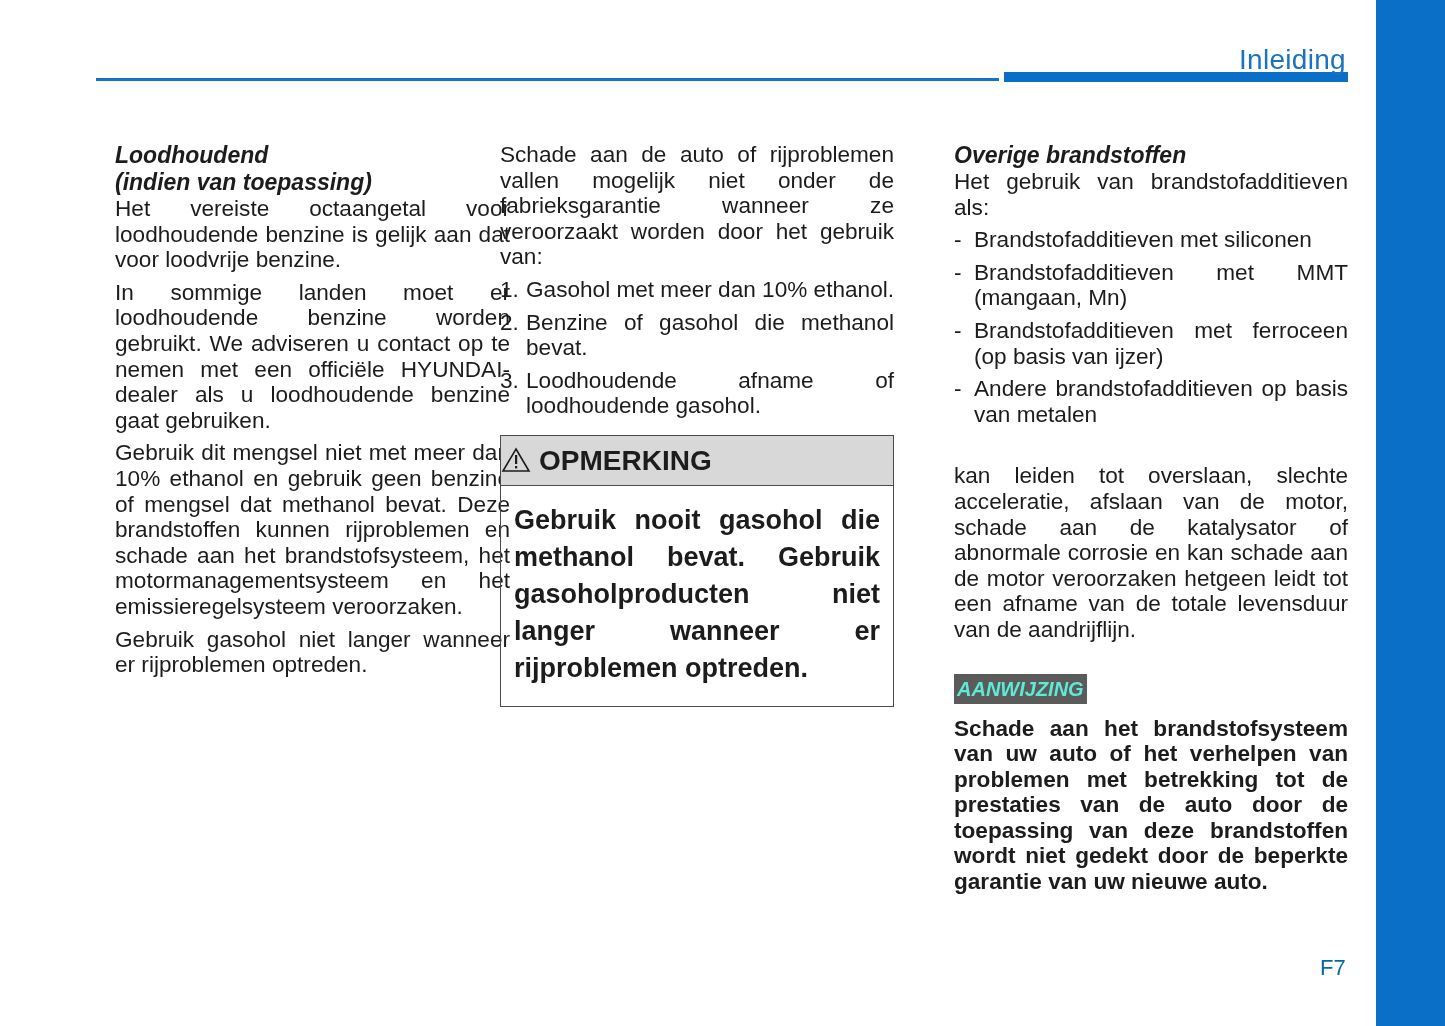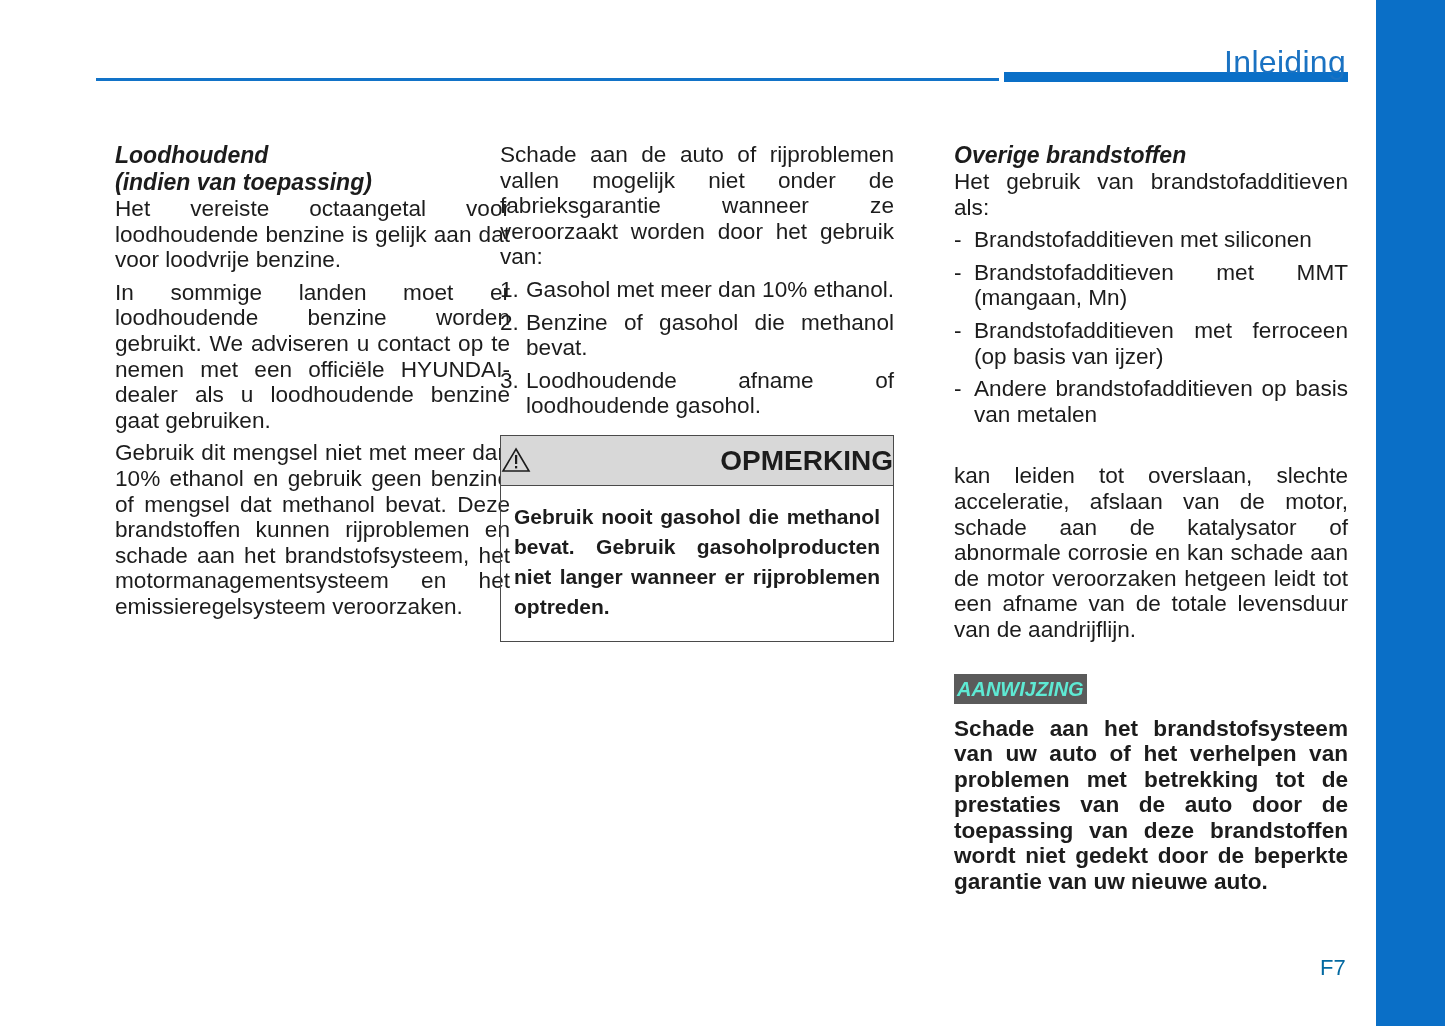--- a/index.html
+++ b/index.html
@@ -4,37 +4,37 @@
   <style>
     html, body { margin: 0; padding: 0; }
     body {
       width: 1445px; height: 1026px; position: relative; overflow: hidden;
       background: #ffffff; color: #1c1c1c;
       font-family: "Liberation Sans", sans-serif;
     }
     .side-tab { position: absolute; left: 1376px; top: 0; width: 69px; height: 1026px; background: #0a6fc7; }
     .header-thin { position: absolute; left: 96px; top: 78px; width: 903px; height: 3px; background: #1273c8; }
     .header-thick { position: absolute; left: 1004px; top: 72px; width: 344px; height: 10px; background: #0a6fc7; }
-    .section-title { position: absolute; right: 99px; top: 44px; font-size: 32px; color: #1a72c2; letter-spacing: 0.3px; }
+    .section-title { position: absolute; right: 99px; top: 44px; font-size: 28px; color: #1a72c2; letter-spacing: 0.3px; }
     .col { position: absolute; top: 142px; font-size: 22.6px; line-height: 25.6px; }
     .col p { margin: 0 0 7px 0; text-align: justify; text-align-last: left; }
     .col-left { left: 96px; width: 395px; margin-left: 19px; }
     .col-mid { left: 500px; width: 394px; }
     .col-right { left: 954px; width: 394px; }
     h3 { margin: 0; font-size: 23px; line-height: 27px; font-weight: bold; font-style: italic; }
     .gap-heading { margin-top: 34px !important; }
     ol, ul { margin: 0 0 7px 0; padding: 0; list-style: none; }
     .numitem, .dashitem { display: flex; margin-bottom: 7px; }
     .numitem .marker { width: 26px; flex: 0 0 26px; }
     .dashitem .marker { width: 20px; flex: 0 0 20px; }
     .numitem .txt, .dashitem .txt { flex: 1; text-align: justify; text-align-last: left; }
     .notice { margin-top: 16px; border: 1.5px solid #4a4a4a; }
-    .notice-head { background: #d8d8d8; border-bottom: 1.5px solid #4a4a4a; height: 49px; display: flex; align-items: center; justify-content: space-between; font-weight: bold; font-size: 28px; color: #1c1c1c; }
+    .notice-head { background: #d8d8d8; border-bottom: 1.5px solid #4a4a4a; height: 49px; display: flex; align-items: center; justify-content: flex-start; font-weight: bold; font-size: 28px; color: #1c1c1c; }
     .notice-head svg { margin-right: 8px; }
-    .notice-body { padding: 16px 13px 19px 13px; font-weight: bold; font-size: 21px; line-height: 30px; text-align: justify; text-align-last: left; }
+    .notice-body { padding: 16px 13px 19px 13px; font-weight: bold; font-size: 27px; line-height: 37px; text-align: justify; text-align-last: left; }
     .right-para { margin-top: 36px !important; }
     .badge { display: inline-block; margin-top: 24px; background: #5b5b5b; color: #5eead4; font-weight: bold; font-style: italic; font-size: 20px; line-height: 30px; padding: 0 3px; }
     .bold-para { margin-top: 12px !important; font-weight: bold; }
     .page-number { position: absolute; left: 1320px; top: 955px; font-size: 22px; color: #0369a1; }
   </style>
 </head>
 <body>
 
 <div class="side-tab"></div>
 <div class="header-thin"></div>
@@ -43,20 +43,21 @@
 
 <div class="col col-left">
   <h3>
     <span>Loodhoudend</span><br>
     <span>(indien van toepassing)</span>
   </h3>
   <p>Het vereiste octaangetal voor loodhoudende benzine is gelijk aan dat voor loodvrije benzine.</p>
   <p>In sommige landen moet er loodhoudende benzine worden gebruikt. We adviseren u contact op te nemen met een officiële HYUNDAI-dealer als u loodhoudende benzine gaat gebruiken.</p>
 
   <p>Gebruik dit mengsel niet met meer dan 10% ethanol en gebruik geen benzine of mengsel dat methanol bevat. Deze brandstoffen kunnen rijproblemen en schade aan het brandstofsysteem, het motormanagementsysteem en het emissieregelsysteem veroorzaken.</p>
+  <p>Gebruik gasohol niet langer wanneer er rijproblemen optreden.</p>
 </div>
 
 <div class="col col-mid">
   <p>Schade aan de auto of rijproblemen vallen mogelijk niet onder de fabrieksgarantie wanneer ze veroorzaakt worden door het gebruik van:</p>
   <ol>
     <li class="numitem">
       <span class="marker">1.</span>
       <span class="txt">Gasohol met meer dan 10% ethanol.</span>
     </li>
     <li class="numitem">

